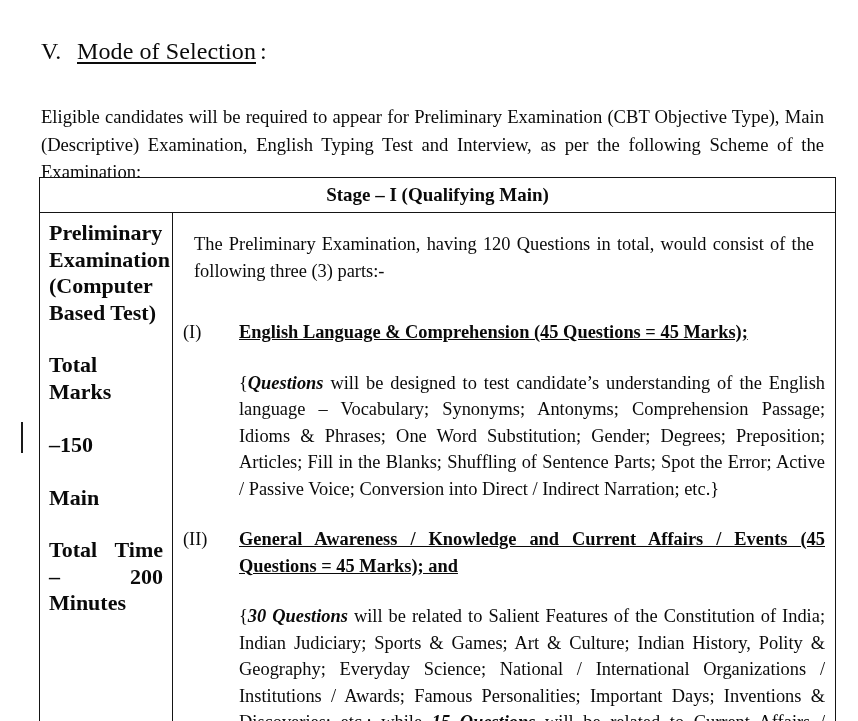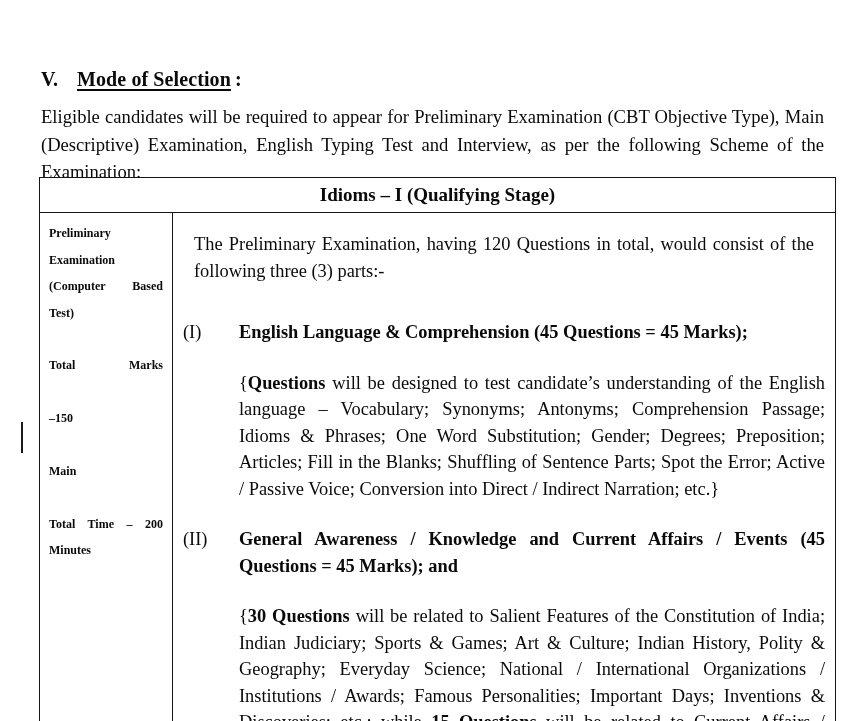--- a/index.html
+++ b/index.html
@@ -15,25 +15,24 @@
     color: #0a0a0a;
     overflow: hidden;
   }
 
   
   .section-heading {
     position: absolute;
     left: 41px;
     top: 38px;
     width: 780px;
-    font-size: 20px;
-    font-weight: bold;
+    font-size: 24px;
+    font-weight: normal;
     letter-spacing: 0.1px;
     white-space: nowrap;
-    margin-top: 30px;
   }
   .section-heading .numeral {
     display: inline-block;
     width: 36px;
   }
   .section-heading .title-underline {
     text-decoration: underline;
     text-underline-offset: 2.5px;
     text-decoration-thickness: 1.6px;
   }
@@ -73,21 +72,21 @@
     font-weight: bold;
     height: 34px;
     line-height: 34px;
     padding: 0 !important;
   }
   .col-label {
     width: 133px;
   }
   .label-cell-inner {
     padding: 7px 9px 10px 9px;
-    font-size: 12px;
+    font-size: 22px;
     font-weight: bold;
     line-height: 26.5px;
     text-align: justify;
     text-justify: inter-word;
   }
   .label-cell-inner p {
     margin: 0;
   }
   .label-cell-inner p.gap {
     margin-top: 26px;
@@ -127,32 +126,34 @@
     line-height: 26.5px;
     font-weight: normal;
   }
   .numbered-item .item-text {
     flex: 1 1 auto;
     font-weight: bold;
     font-size: 18.4px;
     line-height: 26.5px;
     text-align: justify;
     text-justify: inter-word;
+    text-decoration: underline;
   }
 
   
   .brace-block {
     margin-left: 56px;
     font-size: 18.4px;
     line-height: 26.5px;
     text-align: justify;
     text-justify: inter-word;
   }
   .brace-block b {
     font-weight: bold;
+    font-style: italic;
   }
 
   
   .margin-change-bar {
     position: absolute;
     left: 21px;
     top: 422px;
     width: 2.2px;
     height: 31px;
     background: #1a1a1a;
@@ -167,21 +168,21 @@
 
 <div class="intro-paragraph">Eligible candidates will be required to appear for Preliminary Examination (CBT Objective Type), Main (Descriptive) Examination, English Typing Test and Interview, as per the following Scheme of the Examination:</div>
 
 <table class="scheme-table">
   <colgroup>
     <col class="col-label">
     <col>
   </colgroup>
   <tbody>
     <tr>
-      <td class="stage-header-cell" colspan="2">Idioms – I (Qualifying Stage)</td>
+      <td class="stage-header-cell" colspan="2">Stage – I (Qualifying Main)</td>
     </tr>
     <tr>
 
       <td>
         <div class="label-cell-inner">
           <p>Preliminary Examination (Computer Based Test)</p>
 
           <p class="gap stretch"><span>Total Marks</span>
           </p>
           <p class="stretch"><span>–</span><span>150</span>

